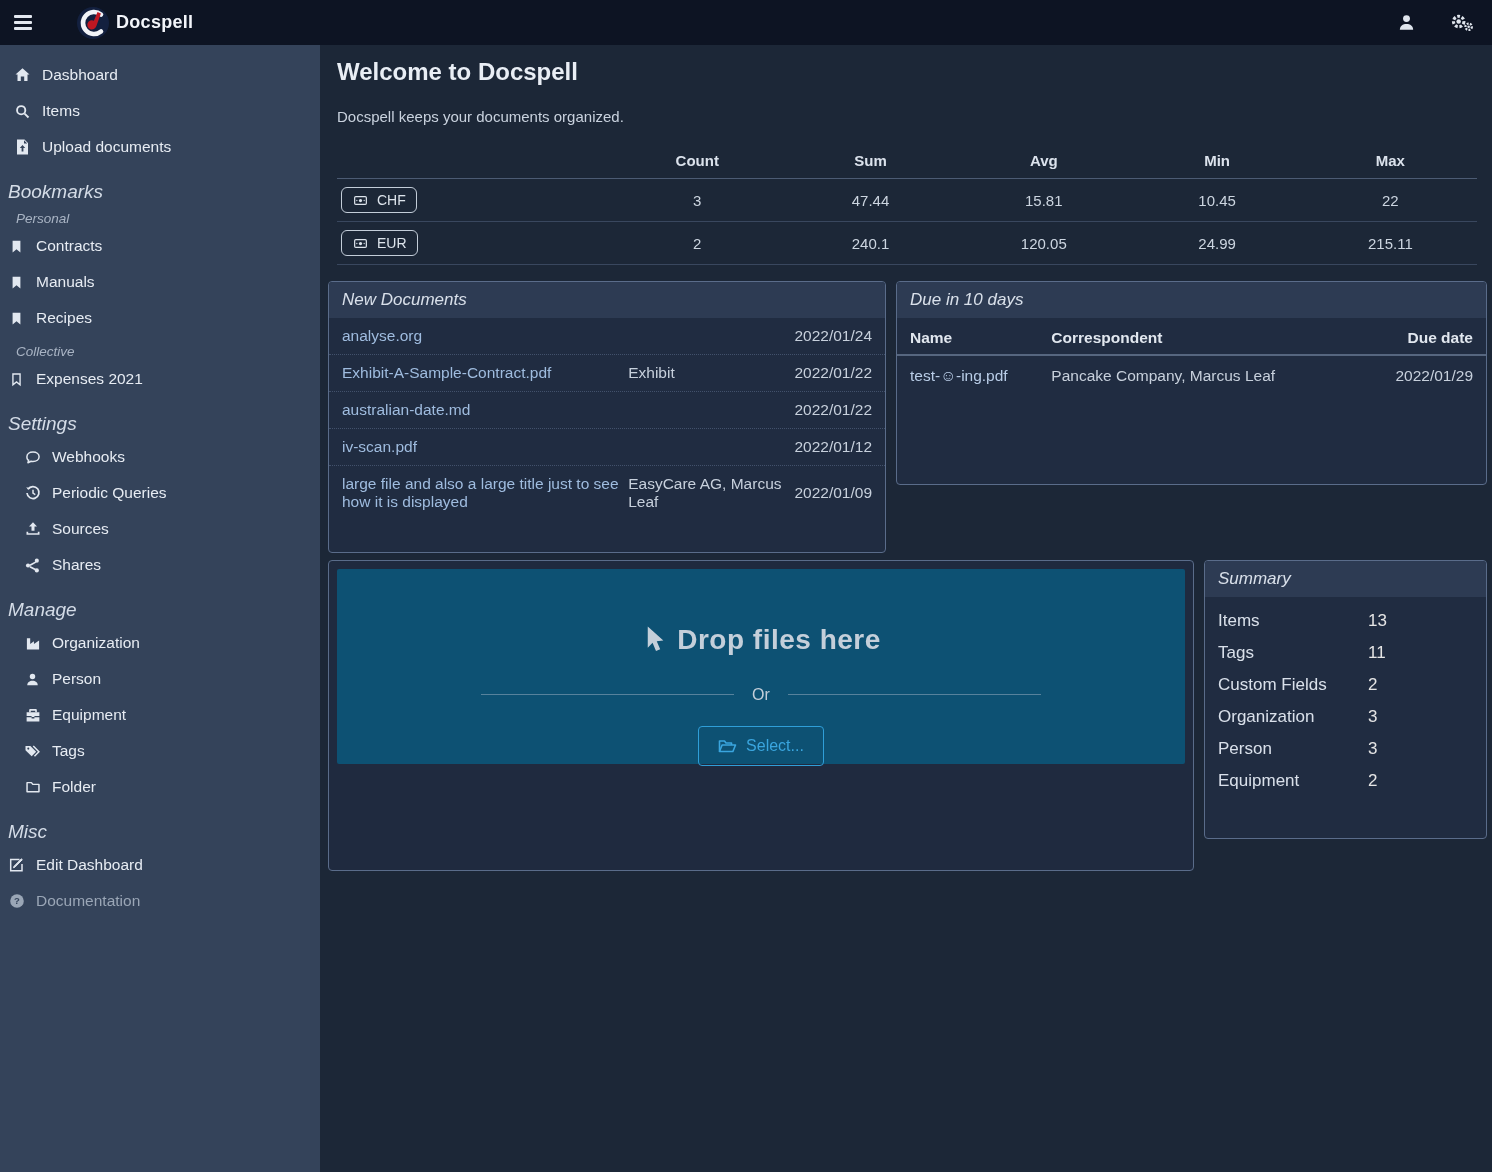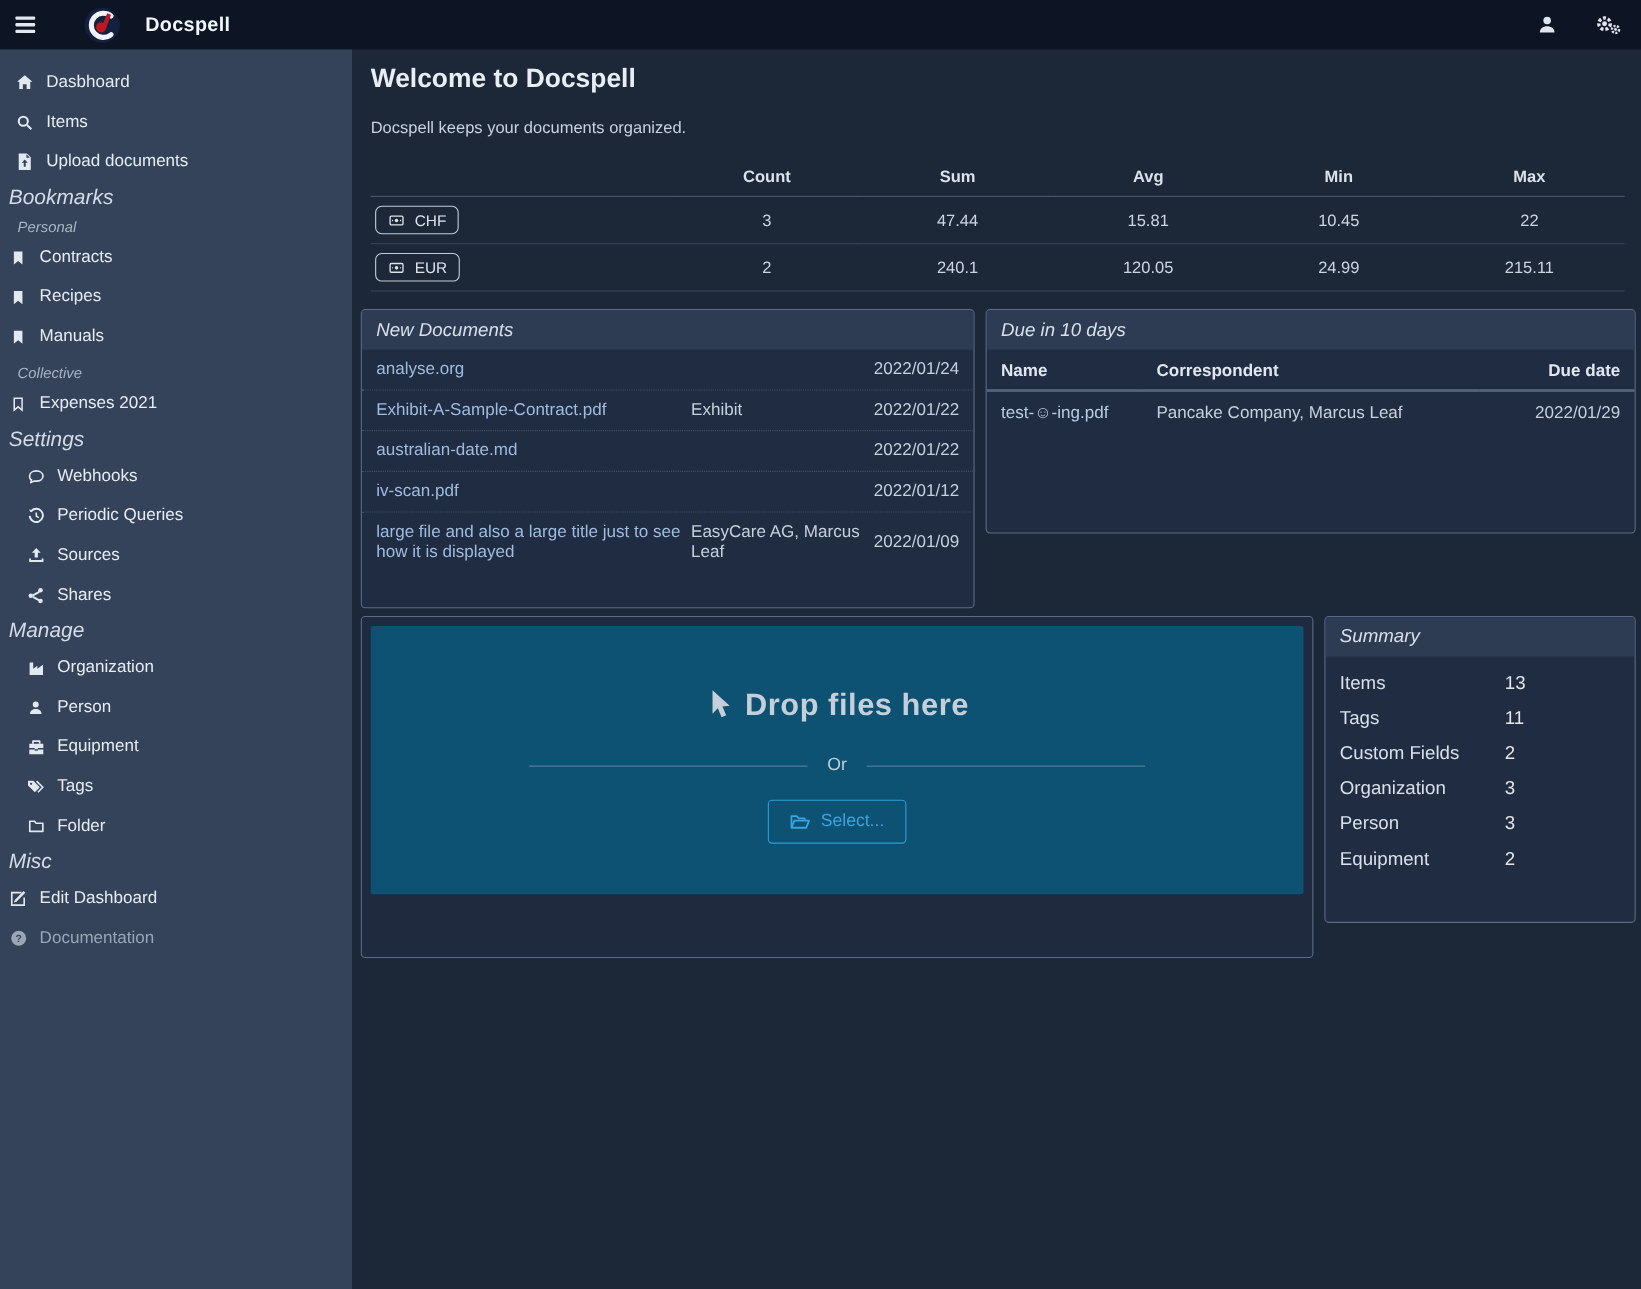--- a/index.html
+++ b/index.html
@@ -13,35 +13,35 @@
   svg { display:block; }
 
   
   .navbar {
     height:45px; flex:0 0 45px; background:#0d1423;
     display:flex; align-items:center; padding:0 14px;
   }
   .hamburger { width:30px; height:30px; background:none; border:none; cursor:pointer;
     display:flex; flex-direction:column; justify-content:center; gap:3px; }
   .hamburger span { display:block; width:18px; height:3px; background:#e3e8f0; border-radius:1px; }
-  .brand { display:flex; align-items:center; gap:22px; margin-left:32px;justify-content:flex-end; }
+  .brand { display:flex; align-items:center; gap:6px; margin-left:32px;justify-content:flex-end; }
   .logo-circle { width:34px; height:34px; }
   .brand-name { font-size:18px; font-weight:bold; color:#f2f5fa; letter-spacing:.3px; }
   .nav-spacer { flex:1; }
   .nav-icon-btn { background:none; border:none; color:#dfe5ed; cursor:pointer; padding:4px; margin-left:26px; }
 
   
   .layout { flex:1; display:flex; min-height:0; }
 
   
   .sidebar { flex:0 0 320px; background:#34435a; padding:12px 0 0 0; overflow:hidden; }
   .side-item { display:flex; align-items:center; gap:11px; height:36px; padding-left:14px;
     color:#e7ecf3; font-size:15.5px; cursor:pointer; text-decoration:none; }
   .side-item .ico { width:17px; color:#e2e8f0; flex:0 0 17px; display:flex; justify-content:center; }
-  .section-title { font-size:19px; font-style:italic; color:#d4dce7; margin:4px 0 4px 8px; font-weight:normal; }
+  .section-title { font-size:19px; font-style:italic; color:#d4dce7; margin:16px 0 4px 8px; font-weight:normal; }
   .sub-label { font-size:13.5px; font-style:italic; color:#a9b4c4; margin:8px 0 2px 16px; }
   .indent1 { padding-left:8px; }
   .indent2 { padding-left:24px; }
   .dim { color:#9aa6b6; }
   .dim .ico { color:#9aa6b6; }
 
   
   .main { flex:1; padding:13px 5px 0 8px; min-width:0; }
   .intro { margin-left:9px; margin-right:10px; }
   .page-title { font-size:24px; font-weight:bold; color:#e9eef5; }
@@ -76,22 +76,22 @@
   .due-table .col-name { width:24%; }
   .due-table .col-corr { width:52%; }
   .due-table .col-date { width:24%; text-align:right; }
   .due-name { color:#b9cde7; text-decoration:none; cursor:pointer; }
 
   
   .panel-row2 { display:flex; gap:10px; margin-top:7px; }
   .p-upload { width:866px; height:311px; padding:8px; background:#1f2a3f; }
   .p-summary { flex:1; height:279px; }
 
-  .dropzone { height:244px; background:#0d5173; border-radius:2px; display:flex; flex-direction:column;
-    align-items:center; padding-top:56px; }
+  .dropzone { height:195px; background:#0d5173; border-radius:2px; display:flex; flex-direction:column;
+    align-items:center; padding-top:56px;justify-content:center; }
   .drop-label { display:flex; align-items:center; gap:12px; color:#c4cfda; font-size:28px; font-weight:bold; letter-spacing:.5px; }
   .or-divider { width:66%; display:flex; align-items:center; gap:18px; margin-top:30px; color:#c4cfda; font-size:16px; }
   .or-divider::before, .or-divider::after { content:""; flex:1; height:1px; background:#57829c; }
   .select-btn { margin-top:22px; display:inline-flex; align-items:center; gap:9px; background:transparent;
     border:1px solid #2f9ed8; border-radius:4px; color:#3aa5de; font-size:16px; padding:10px 19px;
     font-family:"Liberation Sans", sans-serif; cursor:pointer; }
   .upload-actions { margin-top:14px; display:flex; gap:9px; }
   .btn-submit { background:#15618f; color:#ffffff; border:none; border-radius:5px; padding:8px 16px;
     font-size:15px; font-family:"Liberation Sans", sans-serif; cursor:pointer; }
   .btn-reset { background:#94a2b6; color:#2b3850; border:none; border-radius:5px; padding:8px 16px;
@@ -178,29 +178,29 @@
           </svg>
       </span>
       <span>Contracts</span>
     </a>
     <a class="side-item indent1">
       <span class="ico">
         <svg width="13" height="15" viewBox="0 0 16 16" fill="currentColor">
             <path d="M3.2 0.8h9.6V15.4L8 11.5 3.2 15.4Z"></path>
           </svg>
       </span>
-      <span>Recipes</span>
+      <span>Manuals</span>
     </a>
     <a class="side-item indent1">
       <span class="ico">
         <svg width="13" height="15" viewBox="0 0 16 16" fill="currentColor">
             <path d="M3.2 0.8h9.6V15.4L8 11.5 3.2 15.4Z"></path>
           </svg>
       </span>
-      <span>Manuals</span>
+      <span>Recipes</span>
     </a>
 
     <div class="sub-label">Collective</div>
     <a class="side-item indent1">
       <span class="ico">
         <svg width="13" height="15" viewBox="0 0 16 16" fill="none" stroke="currentColor" stroke-width="1.7">
           <path d="M3.6 1.3h8.8V14.5L8 10.9 3.6 14.5Z"></path>
           </svg>
       </span>
       <span>Expenses 2021</span>

